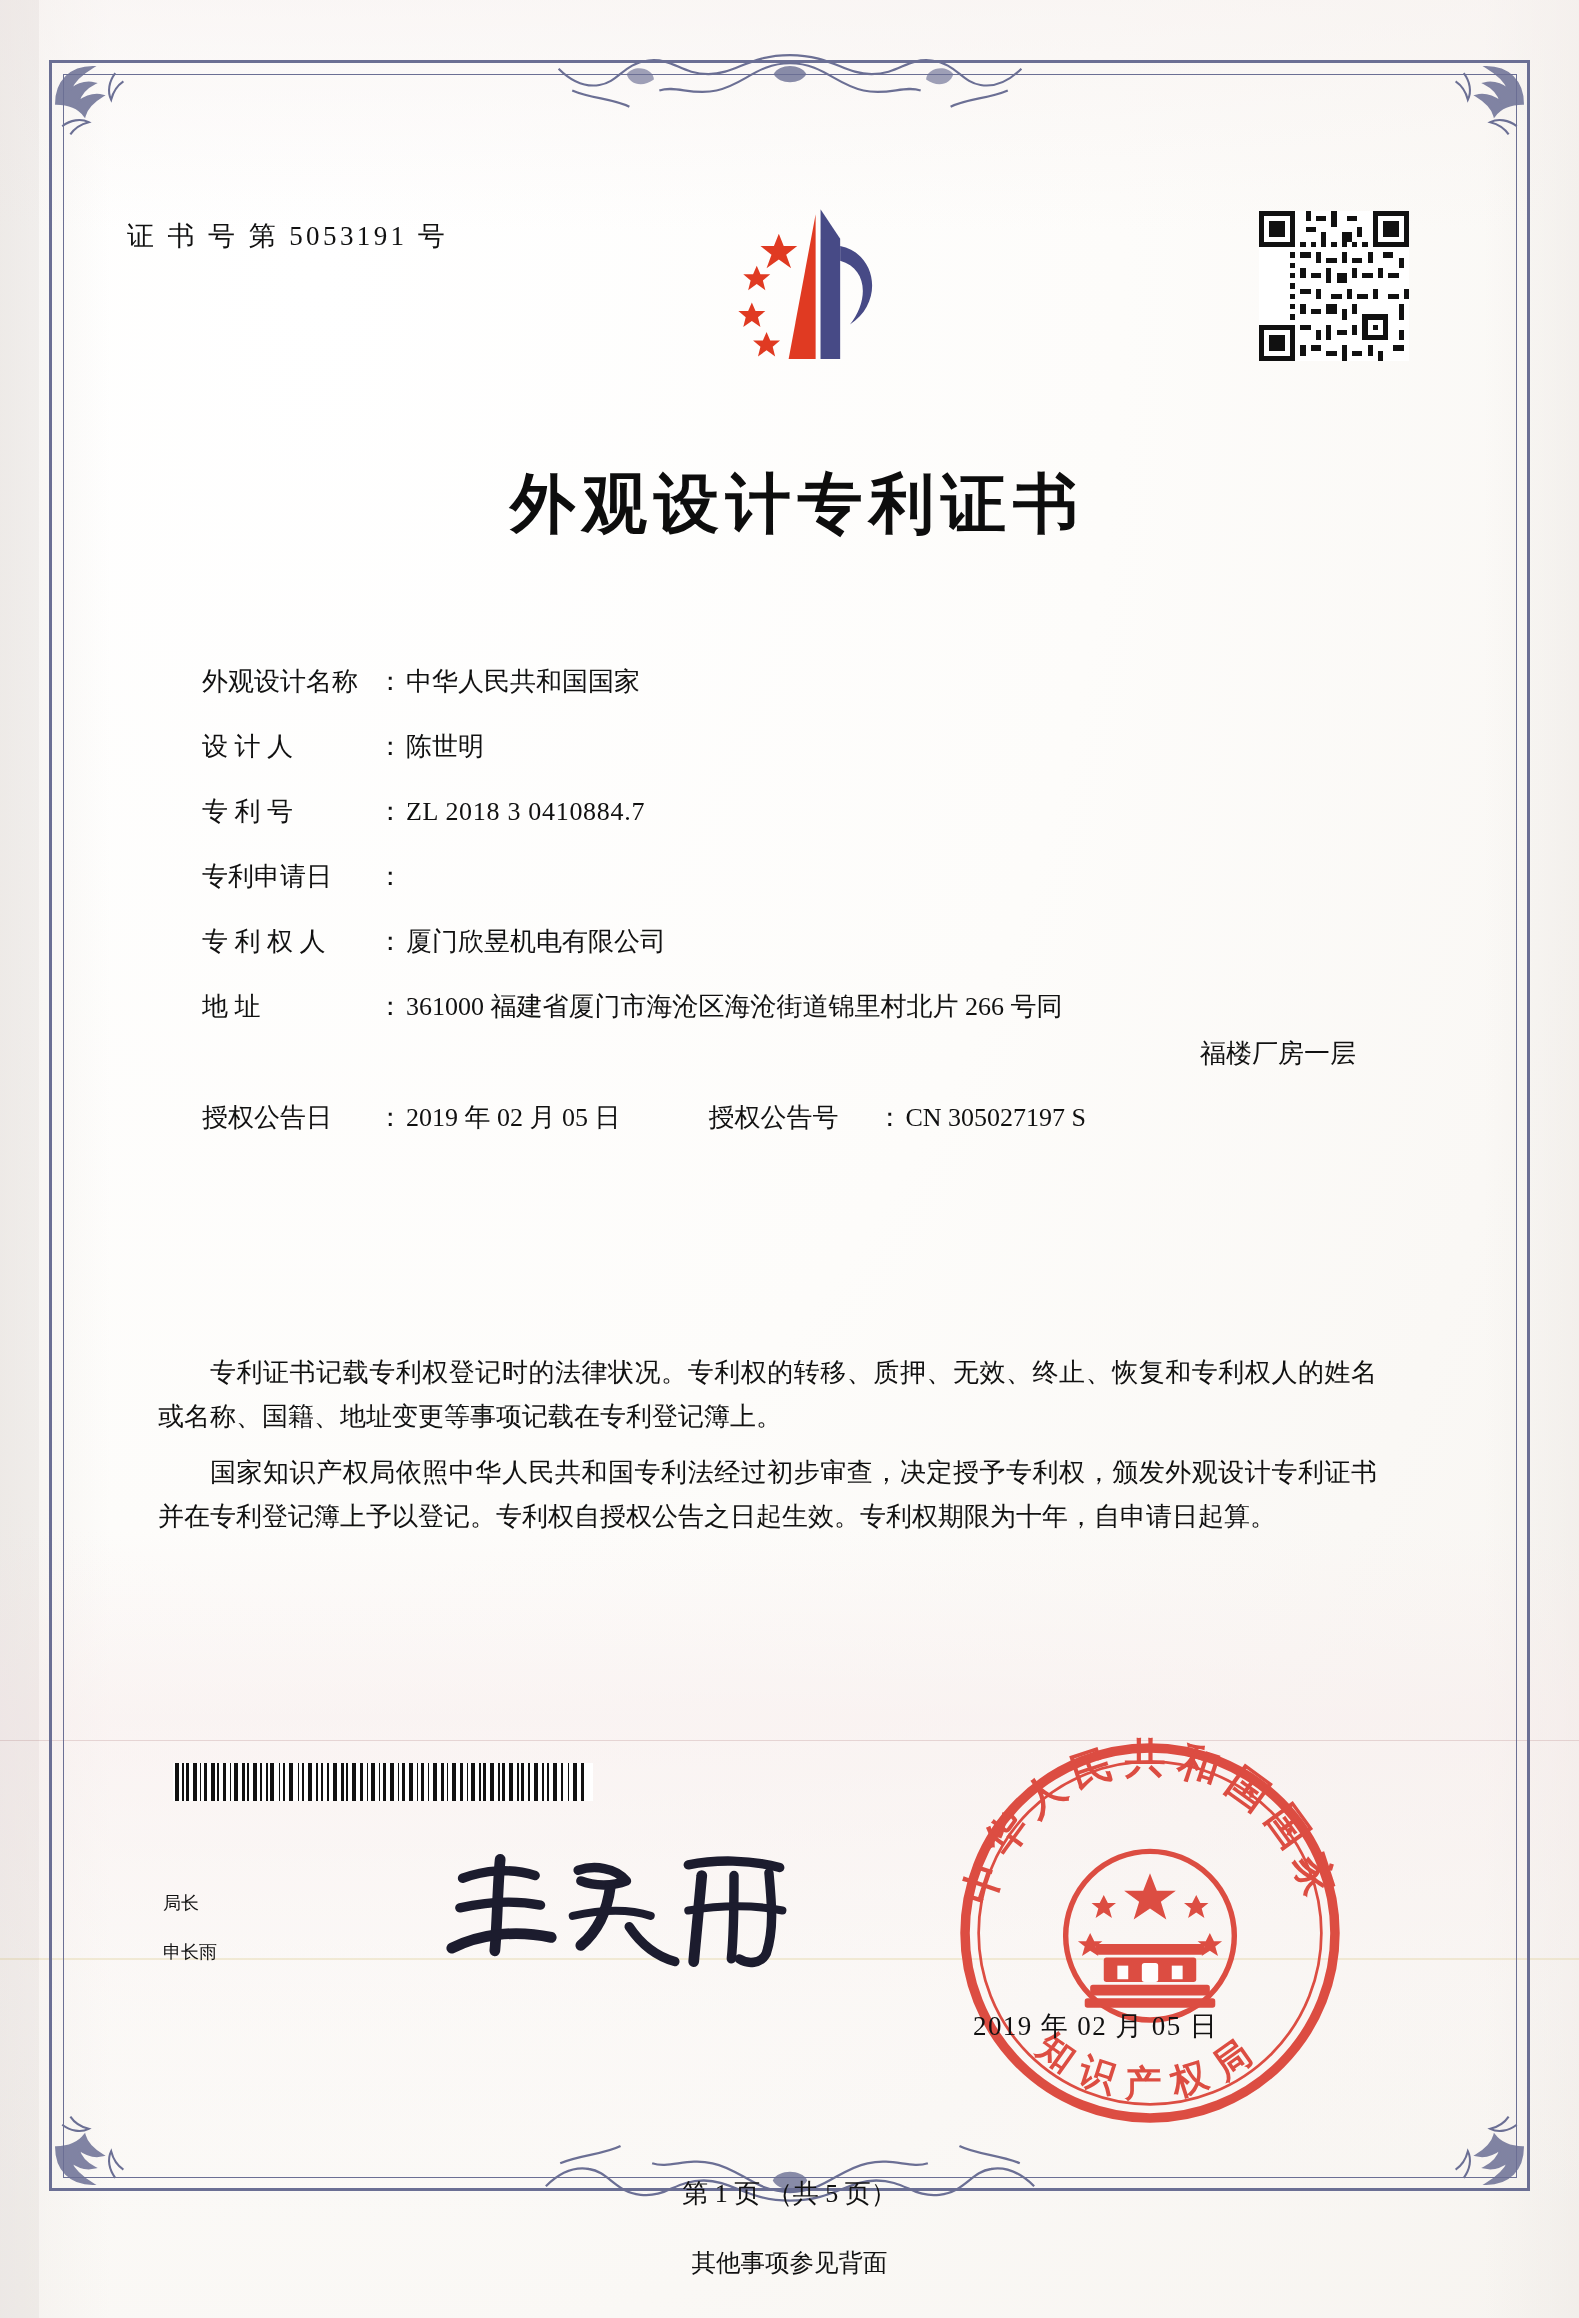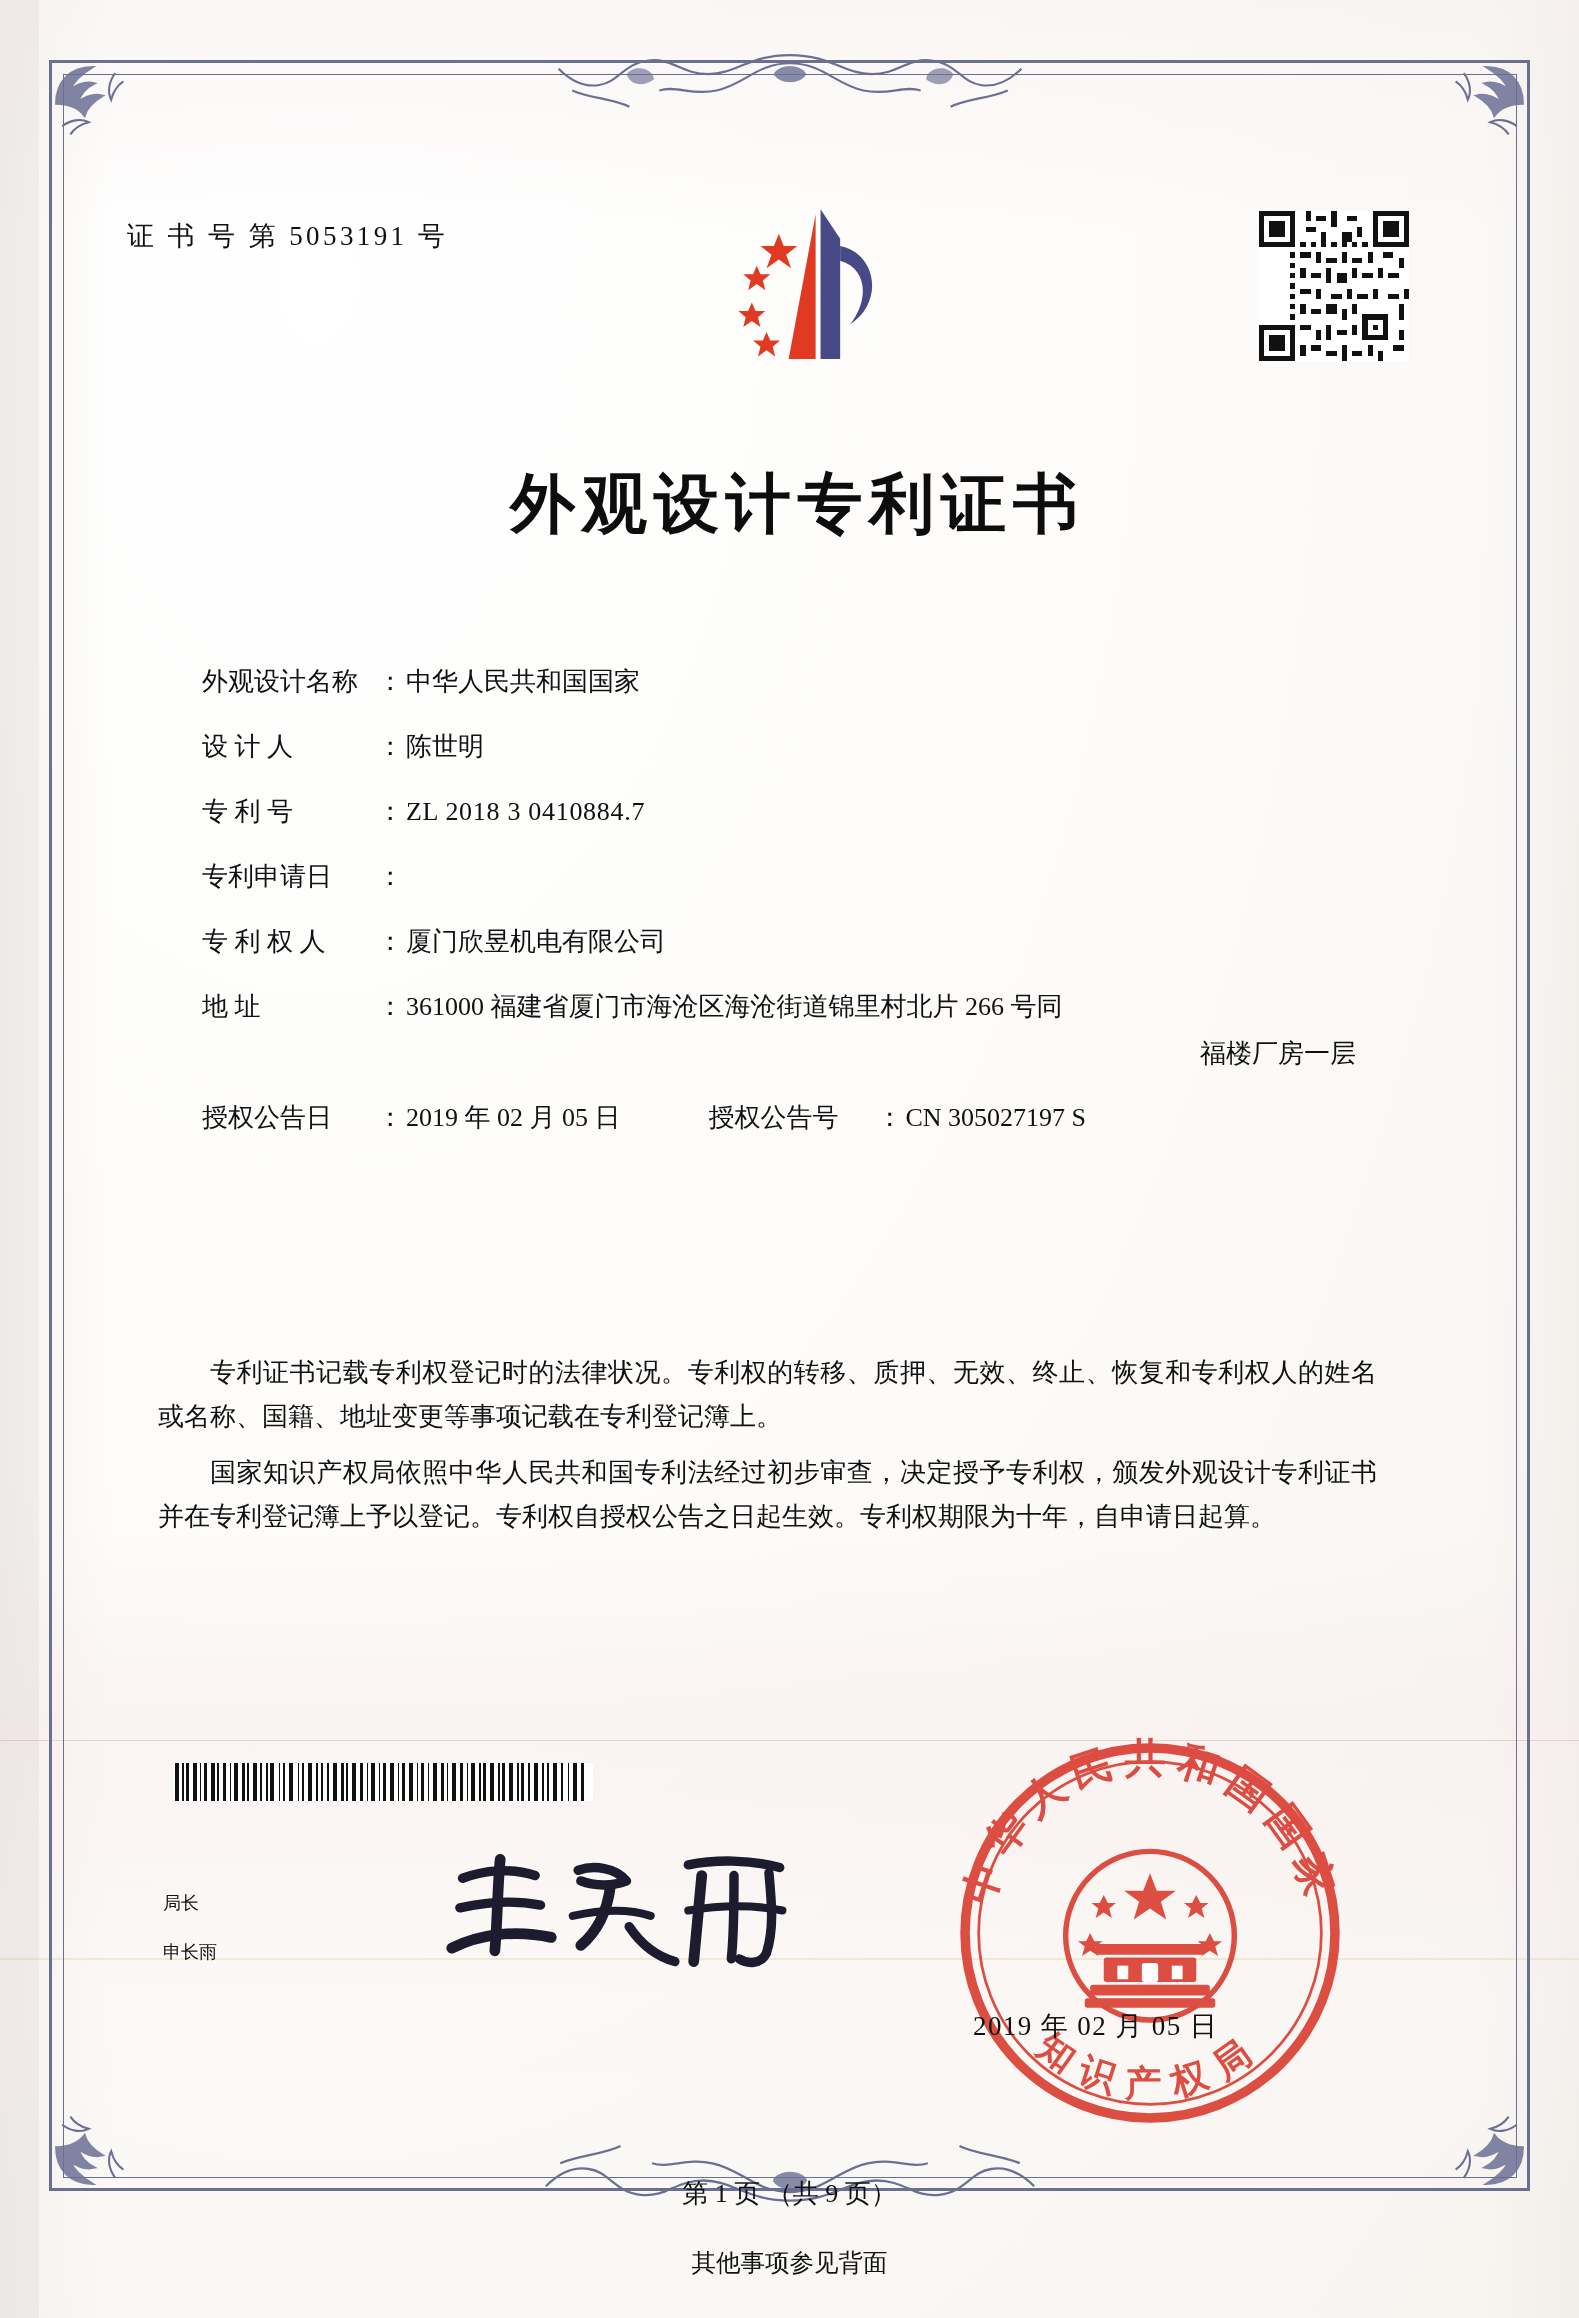--- a/index.html
+++ b/index.html
@@ -658,17 +658,17 @@
           </g>
         </g>
 
         <polygon points="150,282 153,290 162,290 155,295 158,303 150,298 142,303 145,295 138,290 147,290" fill="#d9362a" opacity="0"></polygon>
       </g>
     </svg>
   </div>
 
   <div id="seal-date">2019 年 02 月 05 日</div>
 
-  <div id="page-number">第 1 页 （共 9 页）</div>
+  <div id="page-number">第 1 页 （共 5 页）</div>
   <div id="back-note">其他事项参见背面</div>
 
 </div>
 
 
 </body></html>

